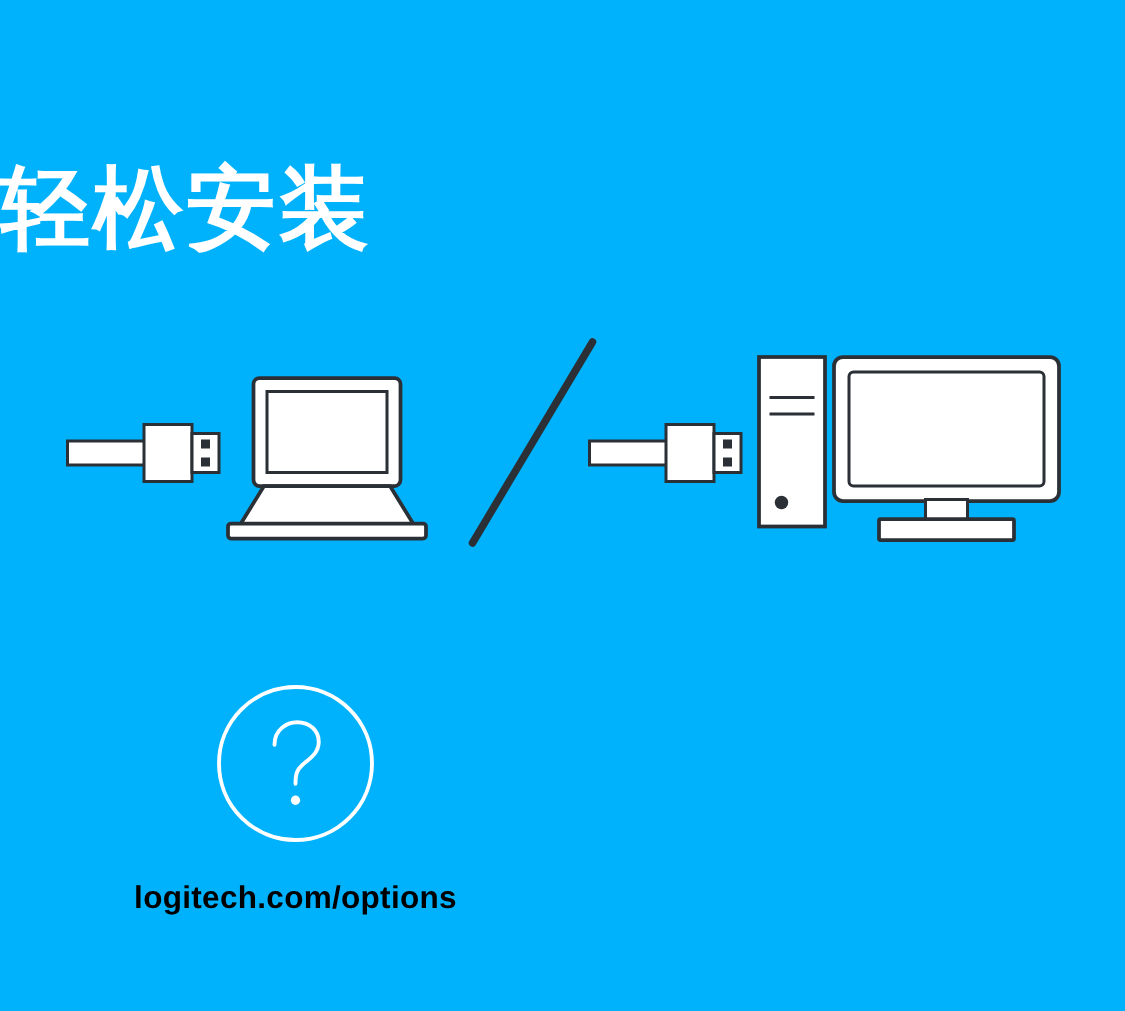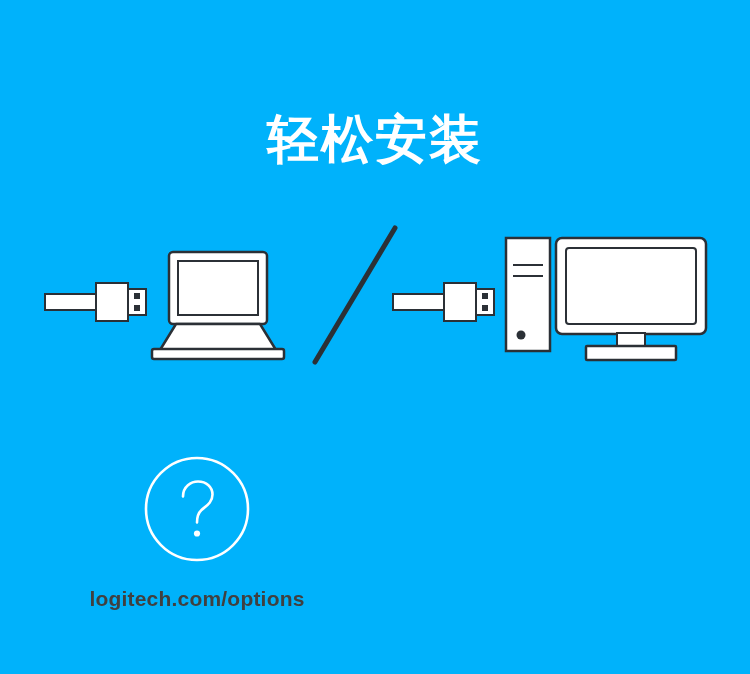--- a/index.html
+++ b/index.html
@@ -19,23 +19,22 @@
     background: #00b2fb;
     overflow: hidden;
   }
 
   
   #title {
     position: absolute;
     left: 0;
     top: 108px;
     width: 750px;
-    text-align: center;
     color: #ffffff;
-    font-size: 52px;
+    font-size: 60px;
     font-weight: bold;
     letter-spacing: 2px;
     line-height: 62px;
     white-space: nowrap;
   }
 
   
   #illustration {
     position: absolute;
     left: 0;
@@ -56,21 +55,21 @@
   }
   #link-left  { left: 47px; }
   #link-right { left: 403px; }
 
   .circle-icon {
     display: block;
     margin: 0 auto;
   }
   .link-label {
     margin-top: 24px;
-    color: #404040;
+    color: #000000;
     font-size: 21px;
     font-weight: bold;
     letter-spacing: 0.2px;
     white-space: nowrap;
   }
 </style>
 </head>
 <body>
 
 <div id="poster">

